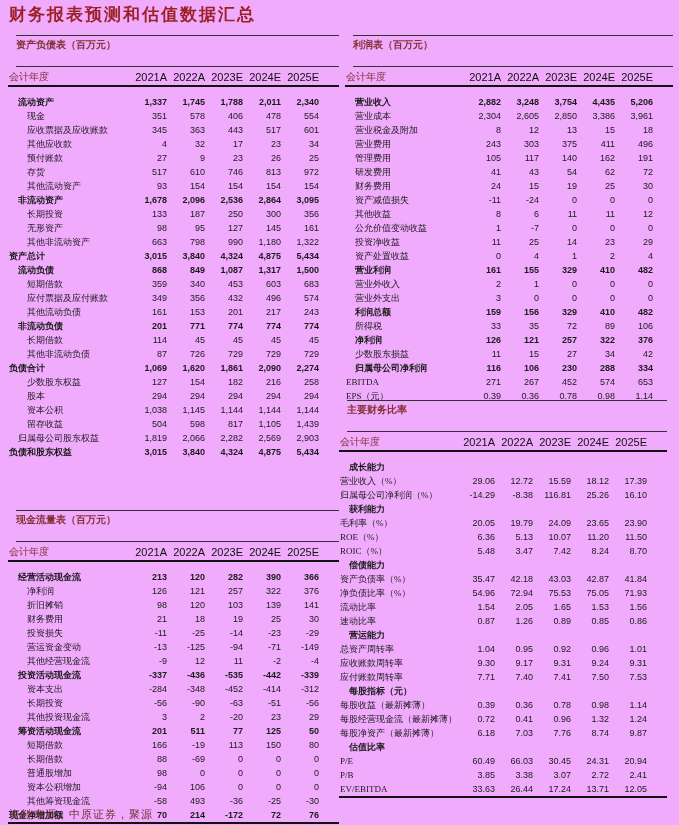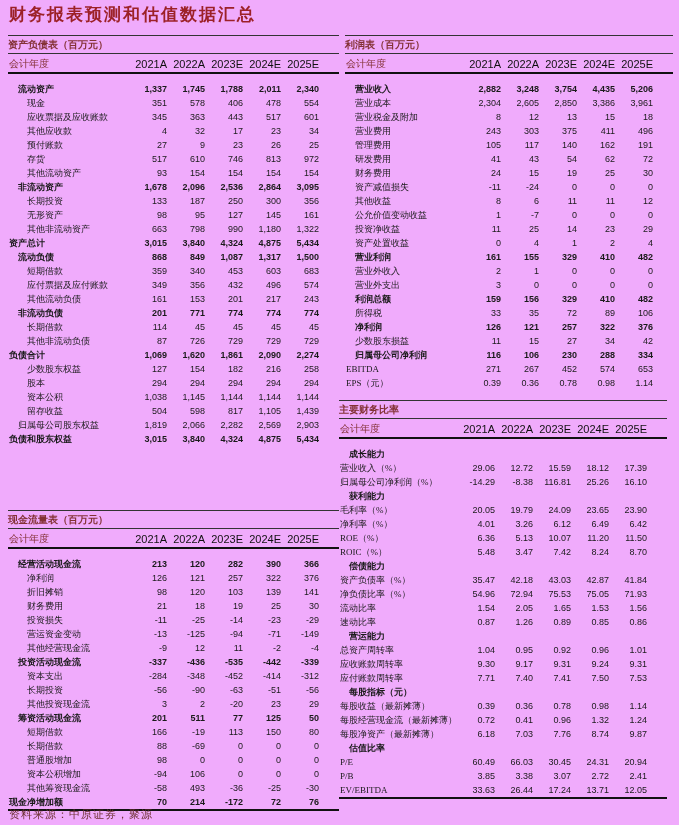--- a/index.html
+++ b/index.html
@@ -18,24 +18,24 @@
     color: #9C2127;
   }
 
   .fin-table { position: absolute; }
   .t-balance  { left: 8px;   top: 35px;  width: 331px; }
   .t-income   { left: 345px; top: 35px;  width: 328px; }
   .t-cashflow { left: 8px;   top: 510px; width: 331px; border-bottom: 2.5px solid #111; }
   .t-ratios   { left: 339px; top: 400px; width: 328px; border-bottom: 2.5px solid #111; }
 
   .tbl-title {
-    height: 19px; line-height: 18px;
+    height: 32px; line-height: 18px;
     border-top: 1px solid #333; border-bottom: 1px solid #333;
     font-family: "Liberation Serif", serif;
-    font-size: 10px; font-weight: bold; color: #833134;
+    font-size: 10px; font-weight: bold; color: #833134; margin-left: 8px;
   }
   .row { display: flex; height: 14px; line-height: 14px; font-size: 9px; padding-right: 20px; }
   .row.head { height: 20px; line-height: 20px; border-bottom: 2px solid #111; font-weight: normal; }
   .row.head .label { color: #833134; font-family: "Liberation Serif", serif; font-size: 10px; }
   .row.head .num { font-size: 11px; color: #111; }
   .tbl-body { padding-top: 8px; }
   .cell.label { flex: 1; font-family: "Liberation Serif", serif; white-space: nowrap; overflow: hidden; }
   .cell.num { width: 38px; text-align: right; font-family: "Liberation Sans", sans-serif; }
   .row.bold { font-weight: bold; }
   .ind0 .label { padding-left: 1px; }
@@ -666,28 +666,20 @@
         </div>
         <div class="row ind0">
           <span class="cell label">毛利率（%）</span>
           <span class="cell num">20.05</span>
           <span class="cell num">19.79</span>
           <span class="cell num">24.09</span>
           <span class="cell num">23.65</span>
           <span class="cell num">23.90</span>
         </div>
         <div class="row ind0">
-          <span class="cell label">净利率（%）</span>
-          <span class="cell num">4.01</span>
-          <span class="cell num">3.26</span>
-          <span class="cell num">6.12</span>
-          <span class="cell num">6.49</span>
-          <span class="cell num">6.42</span>
-        </div>
-        <div class="row ind0">
           <span class="cell label">ROE（%）</span>
           <span class="cell num">6.36</span>
           <span class="cell num">5.13</span>
           <span class="cell num">10.07</span>
           <span class="cell num">11.20</span>
           <span class="cell num">11.50</span>
         </div>
         <div class="row ind0">
           <span class="cell label">ROIC（%）</span>
           <span class="cell num">5.48</span>

